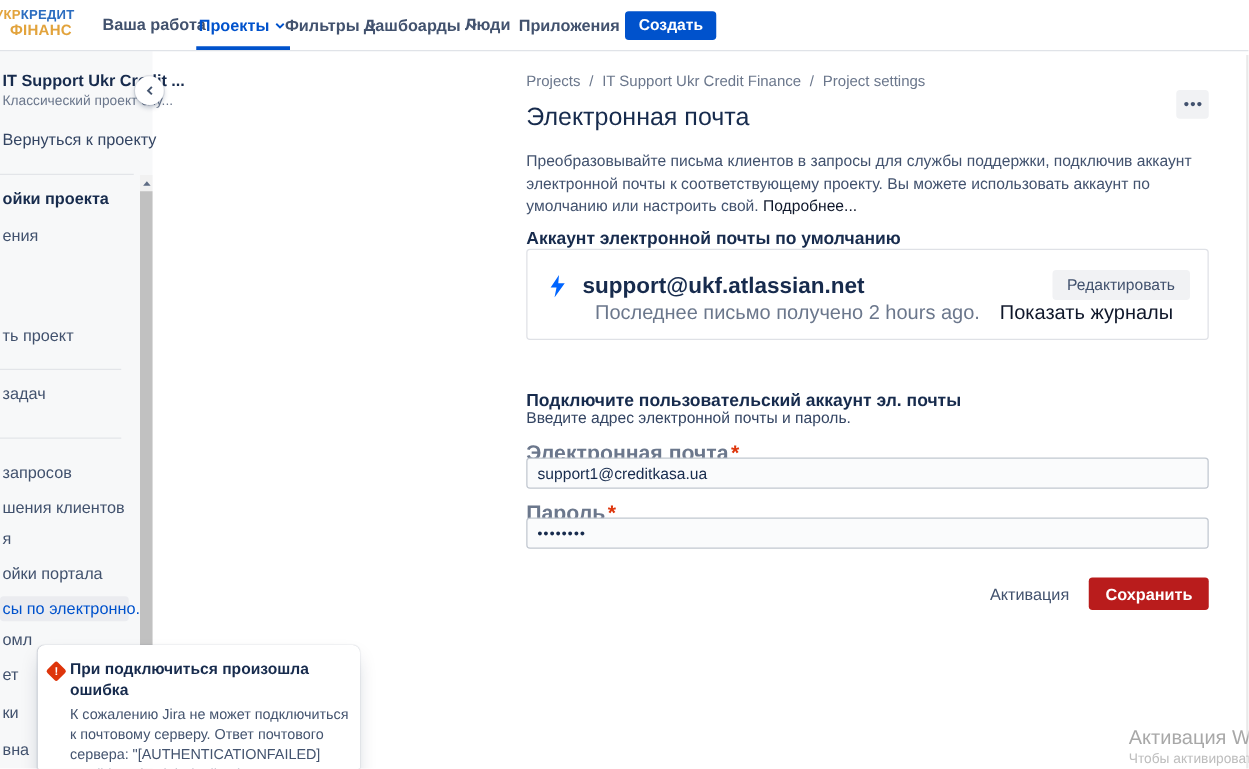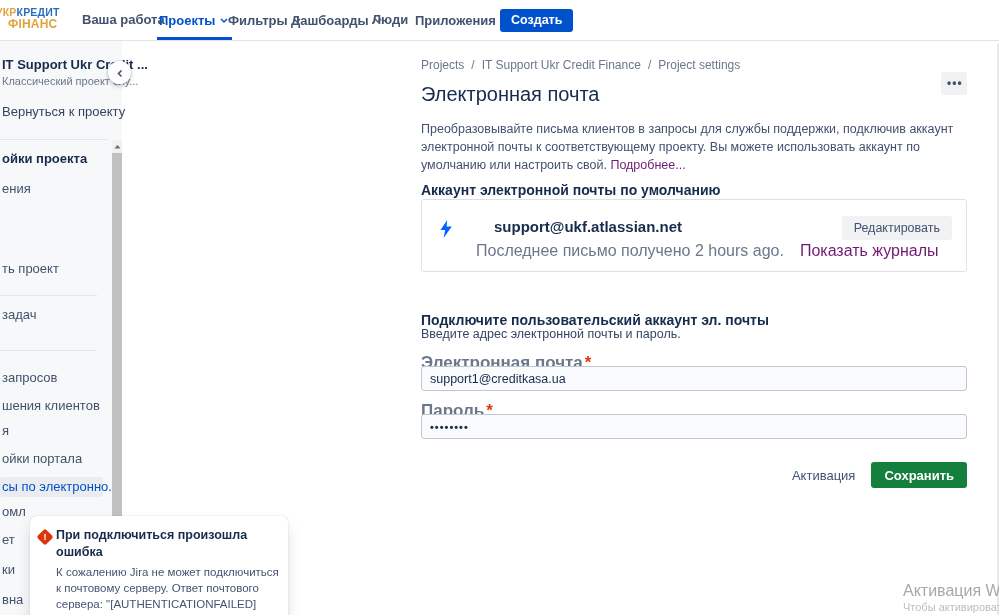--- a/index.html
+++ b/index.html
@@ -41,42 +41,42 @@
   
   .main{position:absolute;left:421px;top:41px;width:546px;height:574px;background:#fff;}
   .breadcrumb{position:absolute;left:0;top:17px;font-size:12px;color:#6B778C;white-space:nowrap;}
   .breadcrumb span{cursor:pointer;}
   .bc-sep{margin:0 7px;cursor:default;}
   .page-title{position:absolute;left:0;top:29px;font-size:20px;font-weight:500;color:#172B4D;}
   .more-btn{position:absolute;right:0;top:31px;width:26px;height:23px;background:#F1F2F4;border:none;
             border-radius:3px;color:#42526E;font-size:12px;letter-spacing:1px;font-weight:bold;
             cursor:pointer;line-height:21px;text-align:center;font-family:"Liberation Sans",sans-serif;}
   .description{position:absolute;left:0;top:66px;width:546px;font-size:12.5px;line-height:18px;color:#42526E;}
-  .link{color:#701a75;cursor:pointer;}
+  .link{color:#0f172a;cursor:pointer;}
   .section-h{position:absolute;left:0;font-size:14px;font-weight:600;color:#172B4D;white-space:nowrap;}
   .acct-card{position:absolute;left:0;top:158px;width:544px;height:71px;border:1px solid #DFE1E6;
              border-radius:3px;background:#fff;}
   .bolt{position:absolute;left:17px;top:20px;}
-  .acct-email{position:absolute;left:44px;top:18px;font-size:15px;font-weight:600;color:#172B4D;margin-left:28px;}
+  .acct-email{position:absolute;left:44px;top:18px;font-size:18px;font-weight:600;color:#172B4D;}
   .acct-meta{position:absolute;left:54px;top:42px;font-size:16px;color:#6B778C;white-space:nowrap;}
   .acct-meta .link{margin-left:16px;}
   .edit-btn{position:absolute;right:14px;top:16px;height:24px;padding:0 12px;background:#F1F2F4;
             border:none;border-radius:3px;font-size:12.5px;color:#42526E;cursor:pointer;
             font-family:"Liberation Sans",sans-serif;}
   .subtext{position:absolute;left:0;top:286px;font-size:12.5px;color:#344563;white-space:nowrap;}
   .field-label{position:absolute;left:0;font-size:17px;font-weight:600;color:#6B778C;white-space:nowrap;}
   .req{color:#DE350B;margin-left:2px;}
   .text-input{position:absolute;left:0;width:528px;height:23px;background:#FAFBFC;
               border:1px solid #C1C7D0;border-radius:3px;padding:0 8px;font-size:12.5px;color:#172B4D;
               font-family:"Liberation Sans",sans-serif;}
   .pwd{font-weight:bold;letter-spacing:1px;font-size:11px;}
   .btn-row{position:absolute;right:0;top:421px;display:flex;align-items:center;gap:16px;}
   .cancel-btn{background:none;border:none;font-size:13px;color:#42526E;cursor:pointer;
               font-family:"Liberation Sans",sans-serif;padding:0;}
-  .save-btn{height:26px;padding:0 13px;background:#15803d;border:none;border-radius:3px;color:#fff;
+  .save-btn{height:26px;padding:0 13px;background:#b91c1c;border:none;border-radius:3px;color:#fff;
             font-size:13px;font-weight:600;cursor:pointer;font-family:"Liberation Sans",sans-serif;text-align:right;}
   
   .toast{position:absolute;left:30px;top:516px;width:258px;background:#fff;border-radius:6px;
          box-shadow:0 8px 16px -4px rgba(9,30,66,.25),0 0 1px rgba(9,30,66,.31);
          padding:11px 8px 13px 6px;box-sizing:border-box;z-index:10;}
   .toast-icon{position:absolute;left:9px;top:15px;width:12px;height:12px;background:#DE350B;
               transform:rotate(45deg);border-radius:2px;}
   .toast-icon span{display:block;transform:rotate(-45deg);color:#fff;font-size:9px;font-weight:bold;
                    text-align:center;line-height:12px;}
   .toast-body-wrap{margin-left:20px;}

